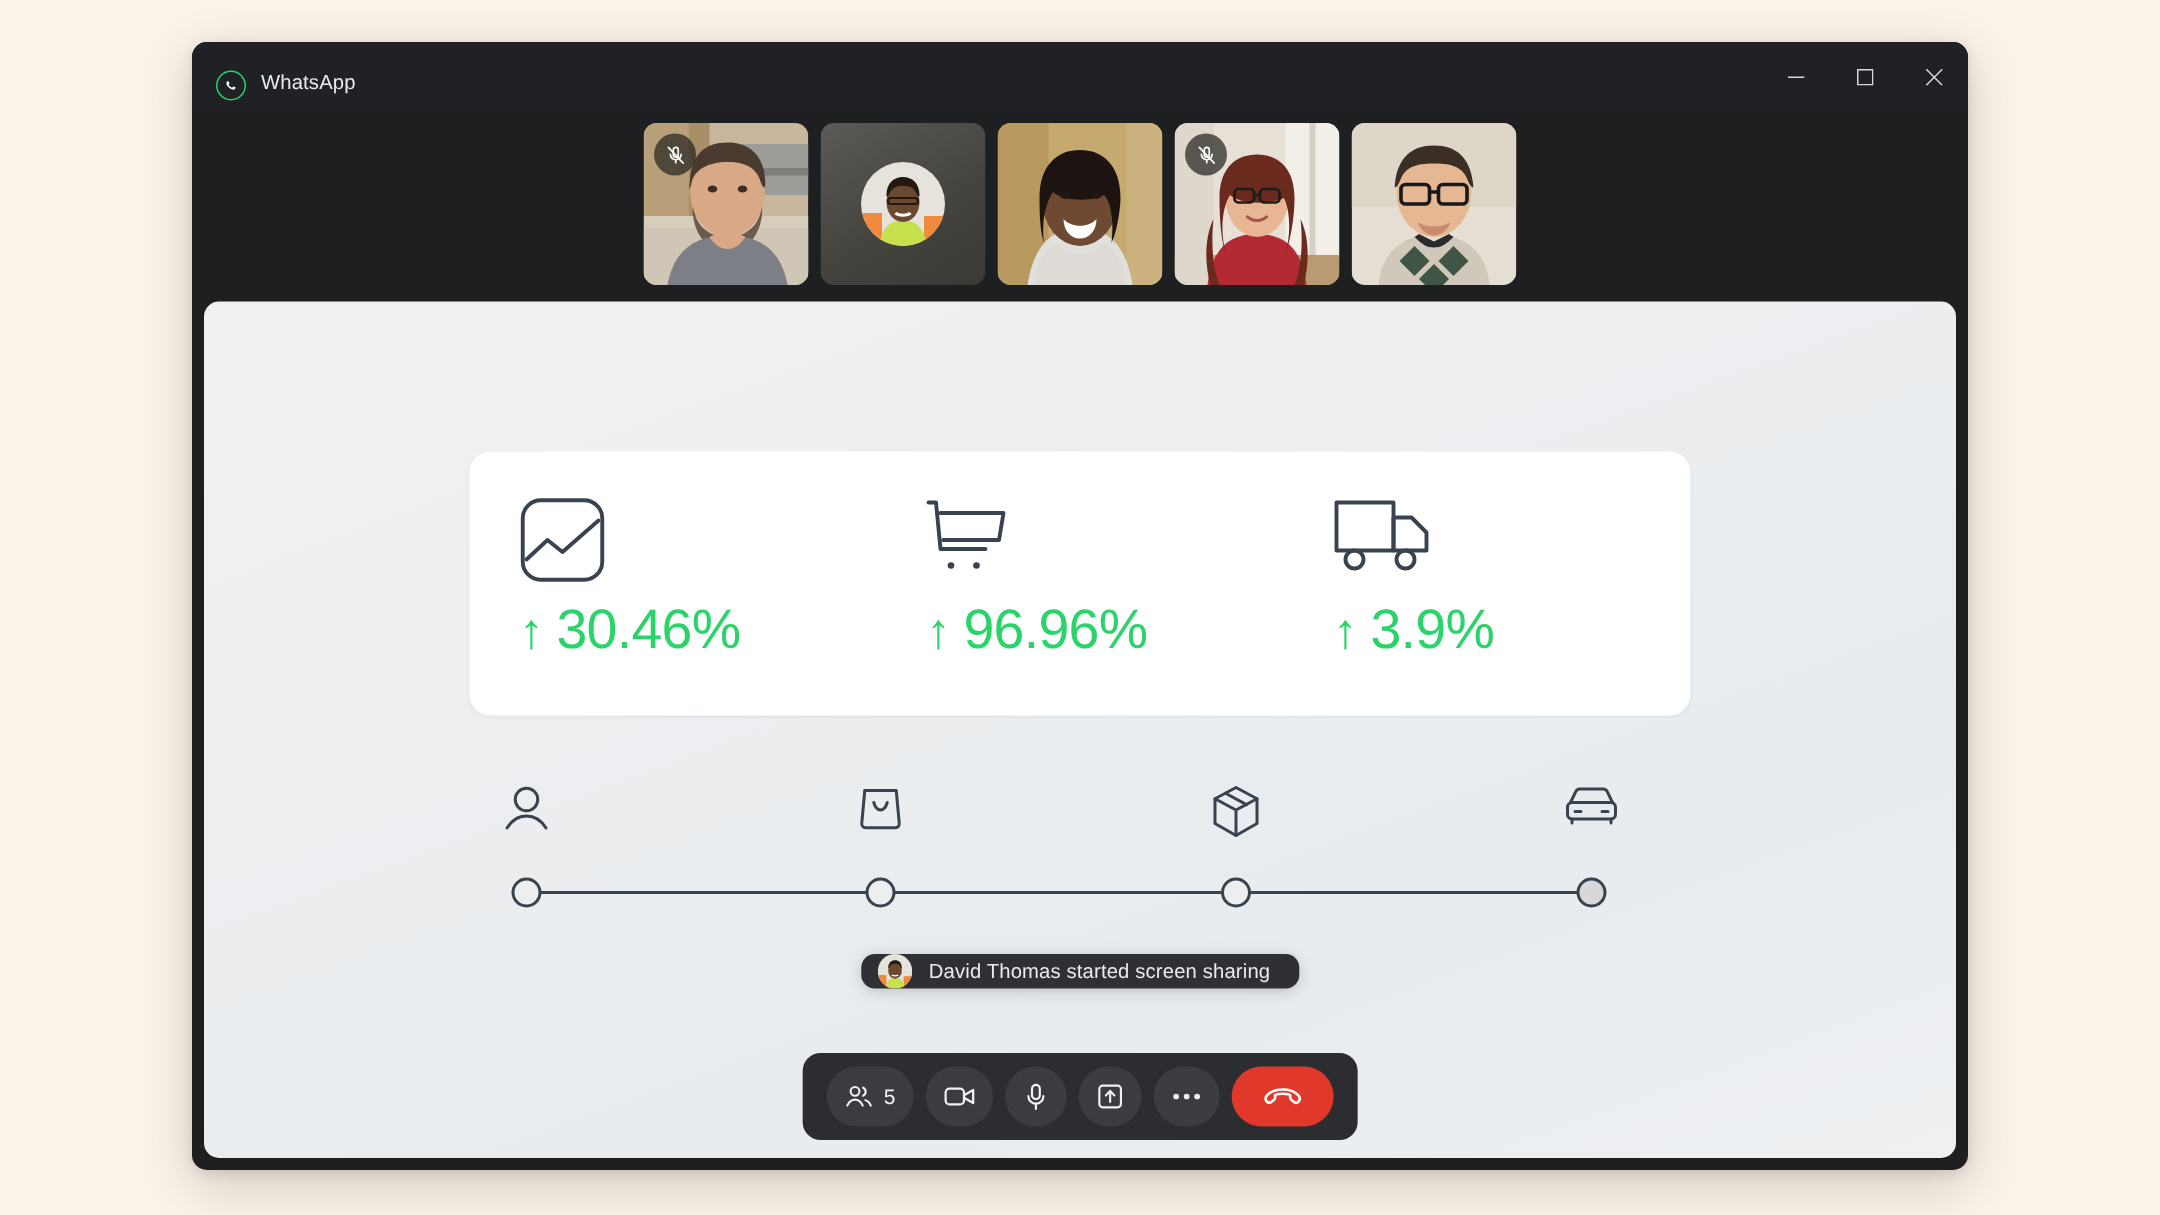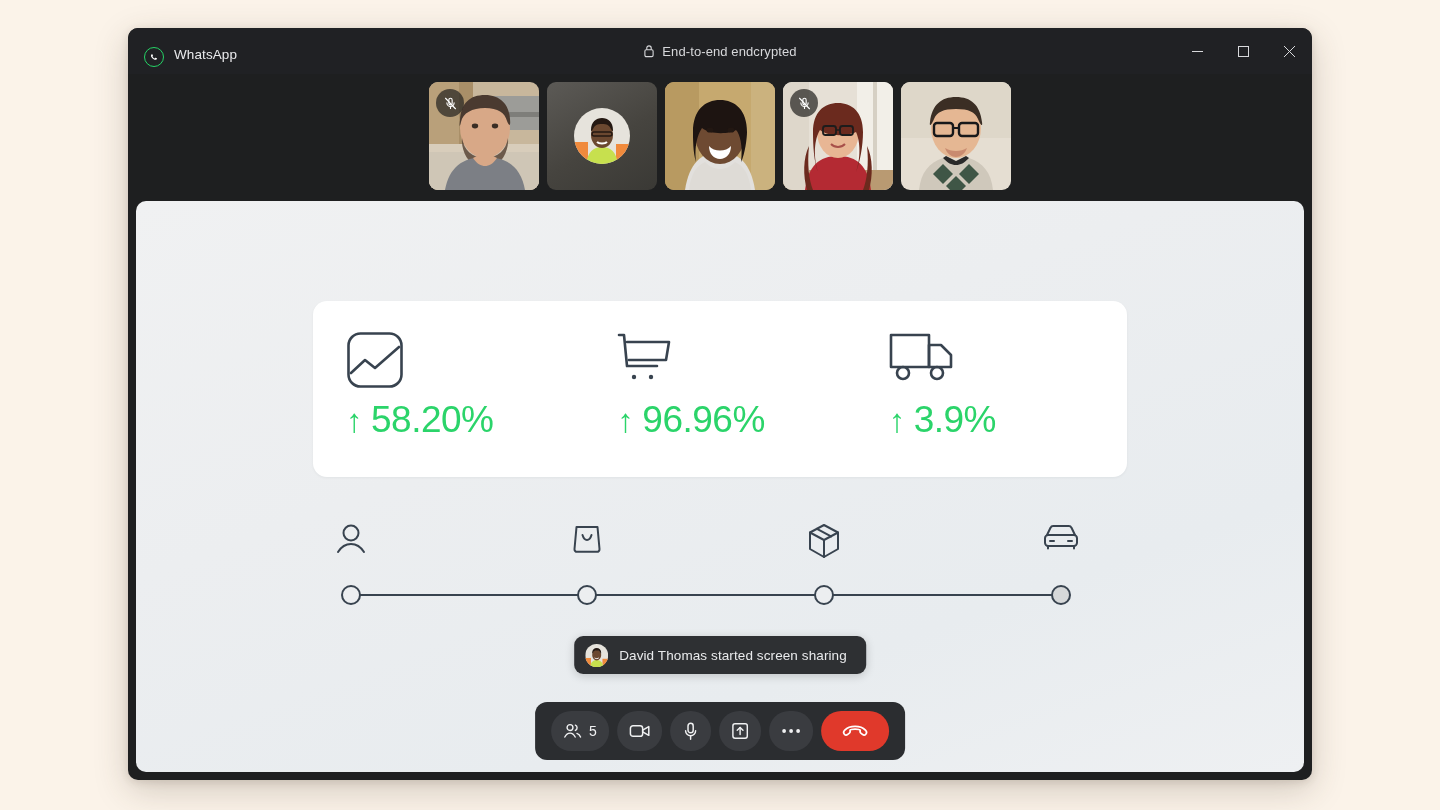--- a/index.html
+++ b/index.html
@@ -197,21 +197,21 @@
     background: #eceef0;
   }
   .dot.filled { background: #d6d8d9; }
 
   
   .toast {
     position: absolute;
     left: 50%;
     transform: translateX(-50%);
     top: 435px;
-    height: 38px;
+    height: 23px;
     background: #2e3033;
     border-radius: 9px;
     display: flex;
     align-items: center;
     gap: 11px;
     padding: 0 19px 0 11px;
     box-shadow: 0 2px 10px rgba(0,0,0,.18);
   }
   .toast-avatar {
     width: 23px; height: 23px; border-radius: 50%;
@@ -267,29 +267,20 @@
   <div class="titlebar">
     <div class="brand">
       <span class="brand-logo">
         <svg width="12" height="12" viewBox="0 0 24 24" fill="#ffffff">
           <path d="M17.4 14.4c-.3-.2-1.8-.9-2.1-1-.3-.1-.5-.2-.7.1-.2.3-.8 1-.9 1.2-.2.2-.3.2-.6.1-.3-.2-1.3-.5-2.4-1.5-.9-.8-1.5-1.8-1.7-2.1-.2-.3 0-.5.1-.6.2-.1.3-.3.5-.5.1-.2.2-.3.3-.5.1-.2 0-.4 0-.5 0-.1-.7-1.6-.9-2.2-.2-.6-.5-.5-.7-.5h-.6c-.2 0-.5.1-.8.4-.3.3-1 1-1 2.5s1.1 2.9 1.2 3.1c.2.2 2.1 3.2 5.1 4.4.7.3 1.3.5 1.7.6.7.2 1.4.2 1.9.1.6-.1 1.8-.7 2-1.4.3-.7.3-1.3.2-1.4-.1-.1-.3-.2-.6-.3z"></path>
         </svg>
       </span>
       <span class="brand-name">WhatsApp</span>
     </div>
 
-    <div class="titlebar-center">
-      <span>
-        <svg width="12" height="14" viewBox="0 0 14 16" fill="none" stroke="#d6d7da" stroke-width="1.3">
-          <rect x="2.2" y="6.6" width="9.6" height="8" rx="1.6"></rect>
-          <path d="M4.4 6.6V4.6a2.6 2.6 0 0 1 5.2 0v2"></path>
-        </svg>
-      </span>
-      <span class="encrypt-label">End-to-end endcrypted</span>
-    </div>
 
     <div class="win-controls">
       <div class="win-btn">
         <svg width="11" height="11" viewBox="0 0 11 11">
             <path d="M0 5.5h11" stroke="currentColor" stroke-width="1"></path>
           </svg>
       </div>
       <div class="win-btn">
         <svg width="11" height="11" viewBox="0 0 11 11">
             <rect x="0.5" y="0.5" width="10" height="10" fill="none" stroke="currentColor" stroke-width="1"></rect>
@@ -425,21 +416,21 @@
 
       <div class="stat">
         <div class="stat-icon">
           <svg width="58" height="58" viewBox="0 0 58 58" fill="none" stroke="#38434f" stroke-width="2.6" stroke-linecap="round" stroke-linejoin="round">
             <rect x="2.5" y="2.5" width="53" height="53" rx="12"></rect>
             <path d="M5 42l14-13 10 8 24-21"></path>
           </svg>
         </div>
         <div class="stat-value">
           <span class="stat-arrow">↑</span>
-          <span>58.20%</span>
+          <span>30.46%</span>
         </div>
       </div>
 
       <div class="stat">
         <div class="stat-icon">
           <svg width="56" height="58" viewBox="0 0 56 58" fill="none" stroke="#38434f" stroke-width="2.6" stroke-linecap="round" stroke-linejoin="round">
             <path d="M2 4h5l3 31h30"></path>
             <path d="M10 11h42l-3 18H11.8"></path>
             <circle cx="17" cy="46" r="2.2" fill="#38434f" stroke="none"></circle>
             <circle cx="34" cy="46" r="2.2" fill="#38434f" stroke="none"></circle>

